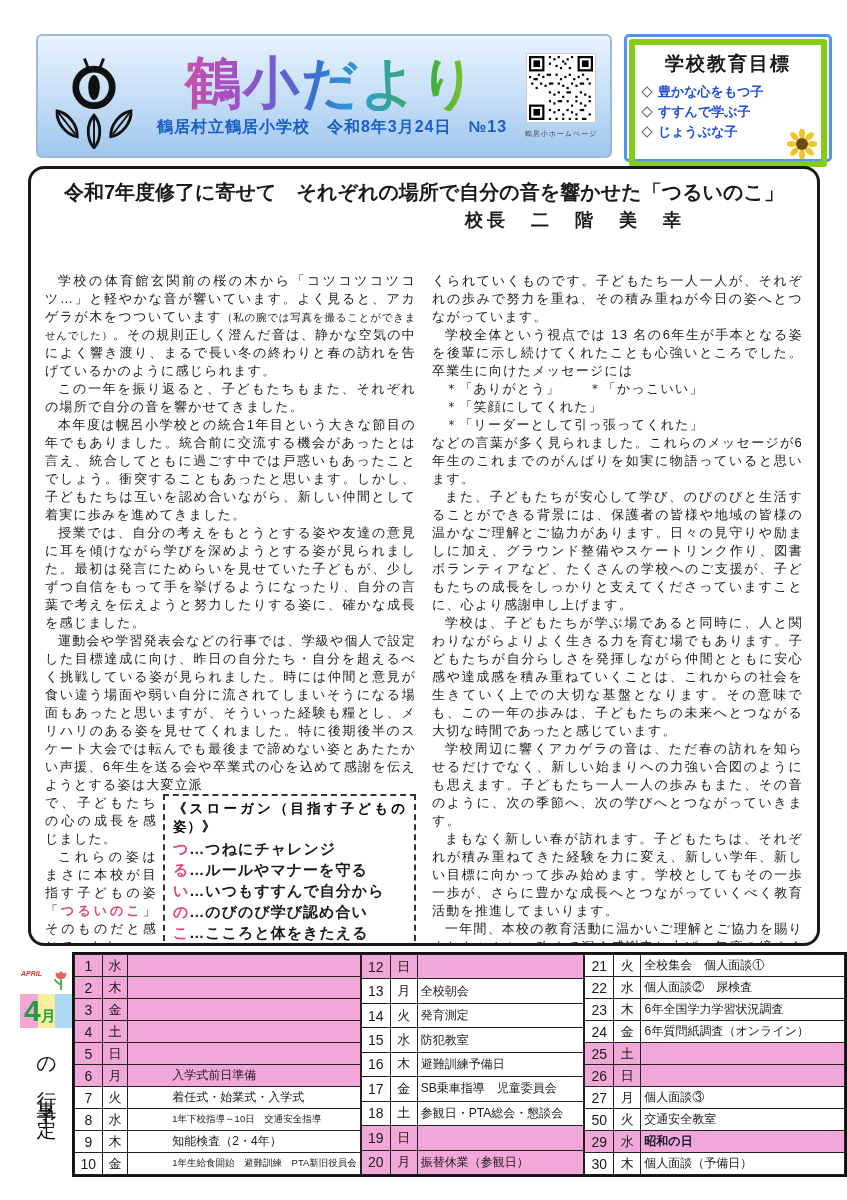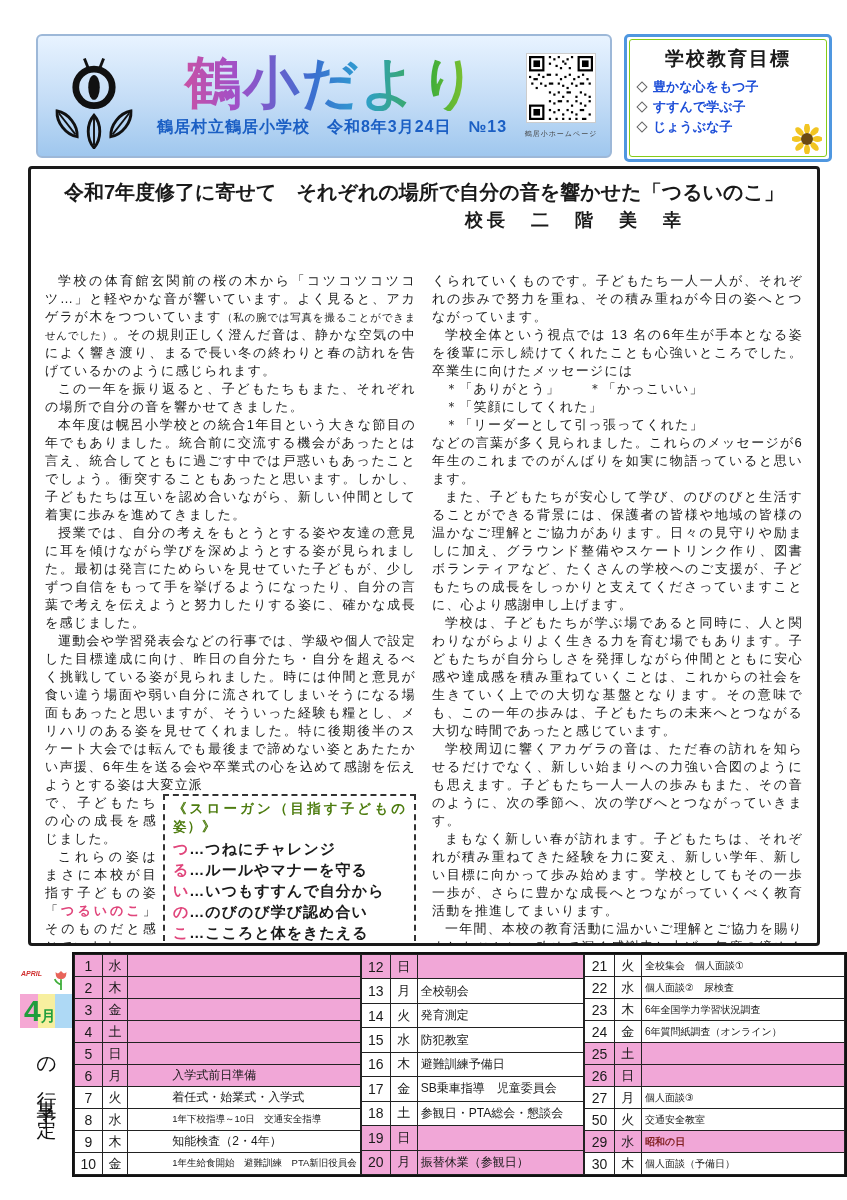--- a/index.html
+++ b/index.html
@@ -14,64 +14,64 @@
   .nl-title{font-size:56px;font-weight:bold;letter-spacing:2px;line-height:1;
             background:linear-gradient(90deg,#e8538a 0%,#a050c8 25%,#3a6fd0 45%,#2f9fd0 58%,#3fae3a 76%,#e2de20 100%);
             -webkit-background-clip:text;background-clip:text;color:transparent;}
   .nl-sub{margin-top:6px;font-size:16px;font-weight:bold;color:#1b5fc4;letter-spacing:1px;}
   .qr-wrap{flex:0 0 auto;width:78px;margin-right:10px;text-align:center;}
   .qr-wrap svg{width:64px;height:64px;background:#fff;padding:2px;border:1px solid #ccc;}
   .qr-cap{font-size:7px;color:#444;margin-top:2px;letter-spacing:1px;}
   
   .goals{position:absolute;left:624px;top:34px;width:198px;height:118px;
          border:3px solid #4f97e0;border-radius:5px;background:#fff;padding:2px;}
-  .goals-inner{border:1px solid #84cc16;border-radius:3px;height:108px;position:relative;padding:4px 8px;}
+  .goals-inner{border:6px solid #84cc16;border-radius:3px;height:108px;position:relative;padding:4px 8px;}
   .goals-title{font-size:19px;font-weight:bold;text-align:center;letter-spacing:2px;margin:2px 0 5px;}
   .goal-item{font-size:13px;line-height:20px;display:flex;align-items:center;gap:7px;font-weight:bold;color:#1d4ed8;}
   .dmd{width:6px;height:6px;border:1.5px solid #666;transform:rotate(45deg);flex:0 0 auto;}
   .sunflower{position:absolute;right:4px;bottom:2px;width:30px;height:30px;}
   
   .article{position:absolute;left:28px;top:166px;width:792px;height:780px;
-           border:3px solid #1a1a1a;border-radius:4px;background:#fff;
+           border:3px solid #1a1a1a;border-radius:16px;background:#fff;
            padding:8px 14px;box-sizing:border-box;overflow:hidden;}
   .headline{font-size:20px;font-weight:bold;white-space:nowrap;text-align:center;letter-spacing:0px;margin:2px 0 2px;}
   .byline{font-size:18px;font-weight:bold;text-align:right;padding-right:118px;letter-spacing:4px;margin:0 0 6px;}
   .cols{display:flex;gap:16px;margin-top:40px;}
   .col{width:374px;font-size:13px;line-height:18px;letter-spacing:1.2px;text-align:justify;}
   .col p{margin:0;text-indent:1em;}
   .col p.ni{text-indent:0;}
   .small{font-size:10.5px;letter-spacing:0.5px;}
   .red{color:#e0457b;font-weight:bold;}
   .wrap-row{display:flex;align-items:flex-start;}
   .wrap-txt{width:112px;flex:0 0 auto;}
   .slogan{flex:1;border:2px dashed #333;margin-left:6px;padding:4px 8px 6px;}
-  .slogan-title{font-size:13.5px;font-weight:bold;color:#4d7c0f;letter-spacing:1px;margin-bottom:2px;}
+  .slogan-title{font-size:13.5px;font-weight:bold;color:#000000;letter-spacing:1px;margin-bottom:2px;}
   .slogan-item{font-size:15px;font-weight:bold;line-height:21px;letter-spacing:1px;text-indent:0;}
   .slogan-item .key{color:#e0457b;}
   
   .month-badge{position:absolute;left:20px;top:970px;width:52px;height:58px;}
   .badge-bg{position:absolute;left:0;bottom:0;width:100%;height:34px;
             background:linear-gradient(90deg,#f5a8d4 0 34%,#f7ef9f 34% 67%,#aed9f5 67% 100%);}
   .badge-april{position:absolute;left:1px;top:0;font-size:7px;font-weight:bold;color:#d03030;font-style:italic;}
   .tulip{position:absolute;right:2px;top:0;width:18px;height:22px;}
   .month-label{position:absolute;left:4px;bottom:2px;font-size:15px;font-weight:bold;color:#1f9e3c;line-height:1;}
   .month-label::first-letter{font-size:30px;}
   .cal-vtitle{position:absolute;left:34px;top:1044px;writing-mode:vertical-rl;
               font-size:20px;letter-spacing:9px;color:#111;font-weight:500;}
   .cal{position:absolute;left:72px;top:952px;display:flex;border:2.5px solid #111;background:#fff;}
   .cal table{border-collapse:collapse;table-layout:fixed;}
   .cal td{border:1px solid #222;height:22px;padding:0 3px;box-sizing:border-box;background:#fff;overflow:hidden;white-space:nowrap;}
   .cal td.d{width:30px;text-align:center;font-size:14px;padding:0;}
   .cal td.w{width:28px;text-align:center;font-size:13px;padding:0;}
   .t1 td.e{width:195px;font-size:12px;padding-left:44px;}
   .t2 td.e{width:168px;font-size:12px;}
-  .t3 td.e{width:206px;font-size:10px;}
+  .t3 td.e{width:206px;font-size:12px;font-family:Liberation Mono, monospace;}
   .cal tr[data-s="p"] td{background:#f1a7d7;}
   .cal td.e[data-ec="small"]{font-size:9.5px;letter-spacing:0;}
-  .cal td.e[data-ec="red"]{color:#7f1d1d;font-weight:bold;}
+  .cal td.e[data-ec="red"]{color:#0f172a;font-weight:bold;}
 </style>
 </head>
 <body>
 
 <div class="page">
 
   <div class="banner">
     <svg class="emblem" viewBox="0 0 100 110">
       <g fill="none" stroke="#111">
         <circle cx="50" cy="46" r="19" stroke-width="7"></circle>

